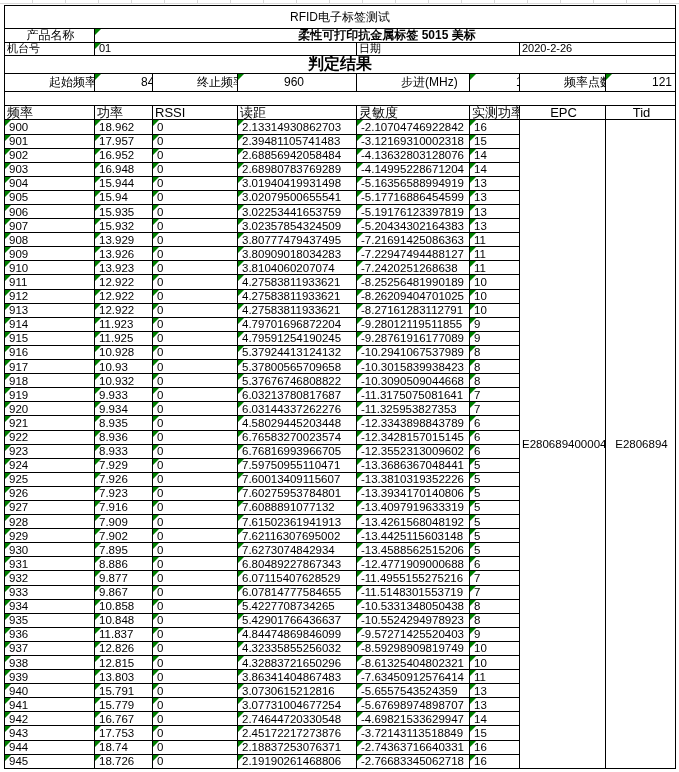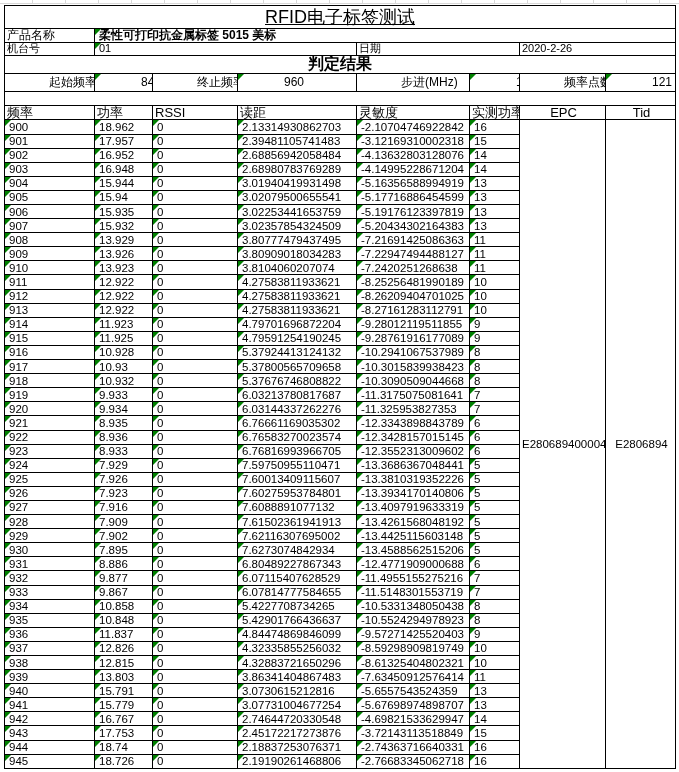--- a/index.html
+++ b/index.html
@@ -29,22 +29,22 @@
     padding:0 0 0 2px;
     vertical-align:middle;
     font-size:11.5px;
     line-height:1.05;
     white-space:nowrap;
     overflow:hidden;
     position:relative;
     background:#fff;
   }
   
-  tr.r-title td{height:22px;text-align:center;font-size:18px;padding-left:0;text-decoration:underline;}
-  tr.r-info td{height:13px;font-size:12px;}
+  tr.r-title td{height:22px;text-align:center;font-size:12px;padding-left:0;}
+  tr.r-info td{height:13px;font-size:12px;text-align:center;}
   tr.r-machine td{height:12px;font-size:11px;}
   tr.r-result td{height:14px;text-align:center;font-weight:bold;font-size:16px;padding-left:0;}
   tr.r-freq td{height:17px;font-size:12px;padding-left:44px;}
   tr.r-empty td{height:13px;}
   tr.r-head td{height:13px;font-size:13px;}
   tbody.data td{height:13.1px;}
 
   .bold{font-weight:bold;}
   .center{text-align:center;padding-left:0;}
 
@@ -315,21 +315,21 @@
           <td class="has-tri"><span class="tri"></span><span class="txt">9.934</span></td>
           <td class="has-tri"><span class="tri"></span><span class="txt">0</span></td>
           <td class="has-tri"><span class="tri"></span><span class="txt">6.03144337262276</span></td>
           <td class="has-tri"><span class="tri"></span><span class="txt">-11.325953827353</span></td>
           <td class="has-tri"><span class="tri"></span><span class="txt">7</span></td>
         </tr>
         <tr>
           <td class="has-tri"><span class="tri"></span><span class="txt">921</span></td>
           <td class="has-tri"><span class="tri"></span><span class="txt">8.935</span></td>
           <td class="has-tri"><span class="tri"></span><span class="txt">0</span></td>
-          <td class="has-tri"><span class="tri"></span><span class="txt">6.76661169035302</span></td>
+          <td class="has-tri"><span class="tri"></span><span class="txt">4.58029445203448</span></td>
           <td class="has-tri"><span class="tri"></span><span class="txt">-12.3343898843789</span></td>
           <td class="has-tri"><span class="tri"></span><span class="txt">6</span></td>
         </tr>
         <tr>
           <td class="has-tri"><span class="tri"></span><span class="txt">922</span></td>
           <td class="has-tri"><span class="tri"></span><span class="txt">8.936</span></td>
           <td class="has-tri"><span class="tri"></span><span class="txt">0</span></td>
           <td class="has-tri"><span class="tri"></span><span class="txt">6.76583270023574</span></td>
           <td class="has-tri"><span class="tri"></span><span class="txt">-12.3428157015145</span></td>
           <td class="has-tri"><span class="tri"></span><span class="txt">6</span></td>

